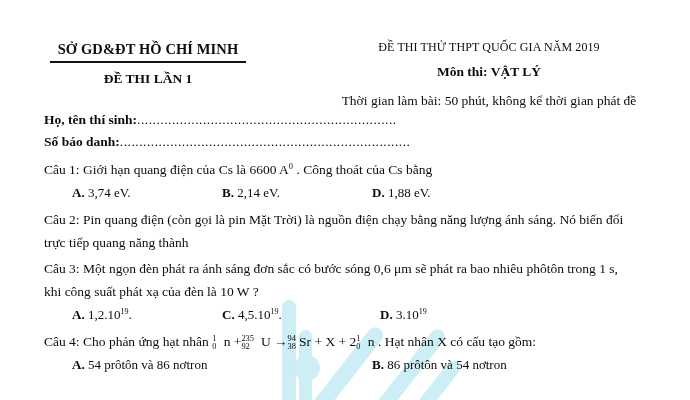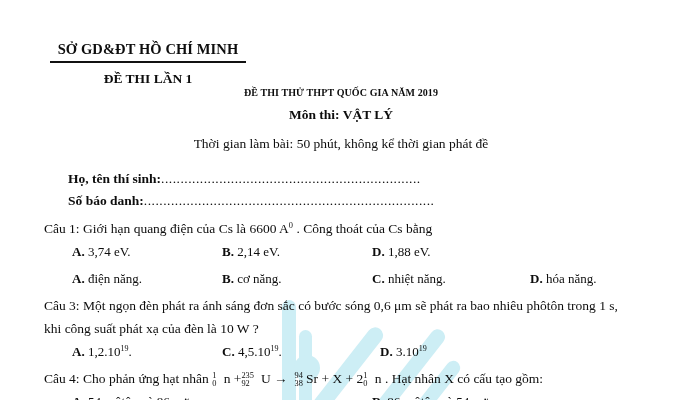--- a/index.html
+++ b/index.html
@@ -30,21 +30,20 @@
     pointer-events: none;
     z-index: 0;
   }
 
   
   .header {
     position: relative;
     z-index: 2;
     display: flex;
     padding-top: 40px;
-    flex-direction: column;
   }
   .hdr-left {
     width: 296px;
     text-align: center;
   }
   .hdr-right {
     flex: 1;
     text-align: center;
     padding-right: 8px;
   }
@@ -60,43 +59,42 @@
     height: 1.5px;
     background: #111;
     margin: 1px auto 0 auto;
   }
   .exam-round {
     font-weight: bold;
     font-size: 13.5px;
     margin-top: 8px;
   }
   .exam-title {
-    font-weight: bold;
-    font-size: 10px;
+    font-weight: normal;
+    font-size: 12px;
     letter-spacing: .1px;
   }
   .exam-subject {
     font-weight: bold;
     font-size: 13.5px;
     margin-top: 9px;
   }
   .exam-duration {
     font-size: 13.5px;
     margin-top: 13px;
     white-space: nowrap;
   }
   .exam-duration .ital {
   }
 
   
   .fields {
     position: relative;
     z-index: 2;
-    padding-left: 68px;
-    margin-top: 16px;
+    padding-left: 44px;
   }
   .field-row {
     font-size: 13.5px;
     font-weight: bold;
     line-height: 22px;
     display: flex;
     align-items: baseline;
   }
   .field-label { white-space: nowrap; }
   .dots {
@@ -156,21 +154,21 @@
     font-size: 62%;
     white-space: nowrap;
   }
   .nuc .bot {
     position: absolute;
     left: 0; top: 0.30em;
     font-size: 62%;
     white-space: nowrap;
   }
   .nuc-wide { width: 1.45em; }
-  .arrow-nuc { margin-left: 7px; text-align: right; }
+  .arrow-nuc { margin-left: 0; text-align: right; }
 </style>
 </head>
 <body>
 
 <div class="page">
 
   <svg class="watermark" viewBox="0 0 690 400" xmlns="http://www.w3.org/2000/svg">
     <g id="wm-group" fill="#cdeef5">
       <rect x="282" y="300" width="14" height="110" rx="7"></rect>
       <rect x="299" y="330" width="13" height="80" rx="6.5"></rect>
@@ -214,25 +212,23 @@
         <span class="q-label">Câu 1:</span><span> Giới hạn quang điện của Cs là 6600 A</span><sup>0</sup><span> . Công thoát của Cs bằng</span>
       </div>
       <div class="q-options">
         <span class="opt opt-a"><span class="opt-key">A.</span><span> 3,74 eV.</span></span>
         <span class="opt opt-b"><span class="opt-key">B.</span><span> 2,14 eV.</span></span>
         <span class="opt opt-d"><span class="opt-key">D.</span><span> 1,88 eV.</span></span>
       </div>
     </div>
 
     <div class="q-block">
-      <div class="q-options">
-        <span class="opt opt-a"><span class="opt-key">A.</span><span> điện năng.</span></span>
-        <span class="opt opt-b"><span class="opt-key">B.</span><span> cơ năng.</span></span>
-        <span class="opt opt-c"><span class="opt-key">C.</span><span> nhiệt năng.</span></span>
-        <span class="opt opt-d"><span class="opt-key">D.</span><span> hóa năng.</span></span>
+      <div class="q-stem">
+        <span class="q-label">Câu 2:</span><span> Pin quang điện (còn gọi là pin Mặt Trời) là nguồn điện chạy bằng năng lượng ánh sáng. Nó biến đổi</span>
+        <div>trực tiếp quang năng thành</div>
       </div>
     </div>
 
     <div class="q-block">
       <div class="q-stem">
         <span class="q-label">Câu 3:</span><span> Một ngọn đèn phát ra ánh sáng đơn sắc có bước sóng 0,6 μm sẽ phát ra bao nhiêu phôtôn trong 1 s,</span>
         <div>khi công suất phát xạ của đèn là 10 W ?</div>
       </div>
       <div class="q-options">
         <span class="opt opt-a"><span class="opt-key">A.</span><span> 1,2.10</span><sup>19</sup><span>.</span></span>

